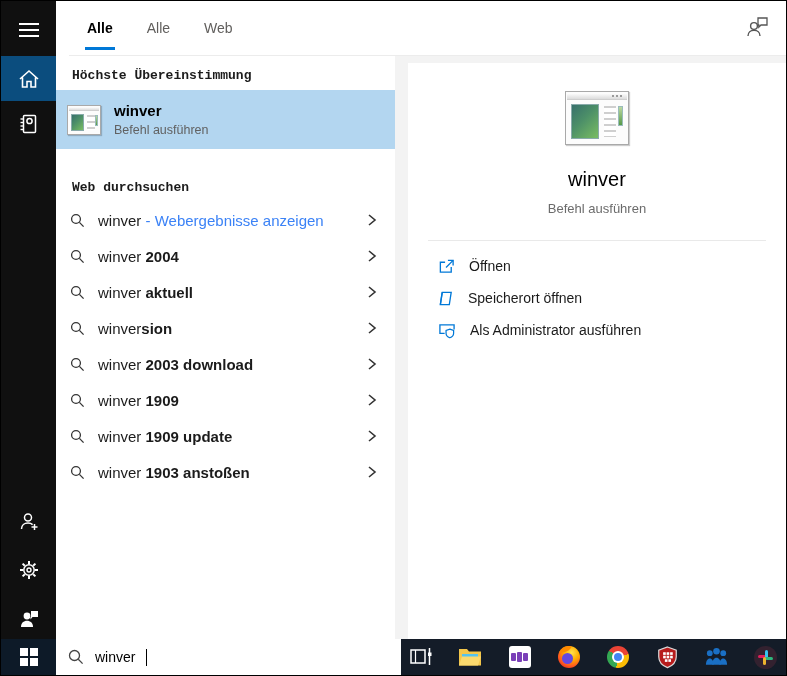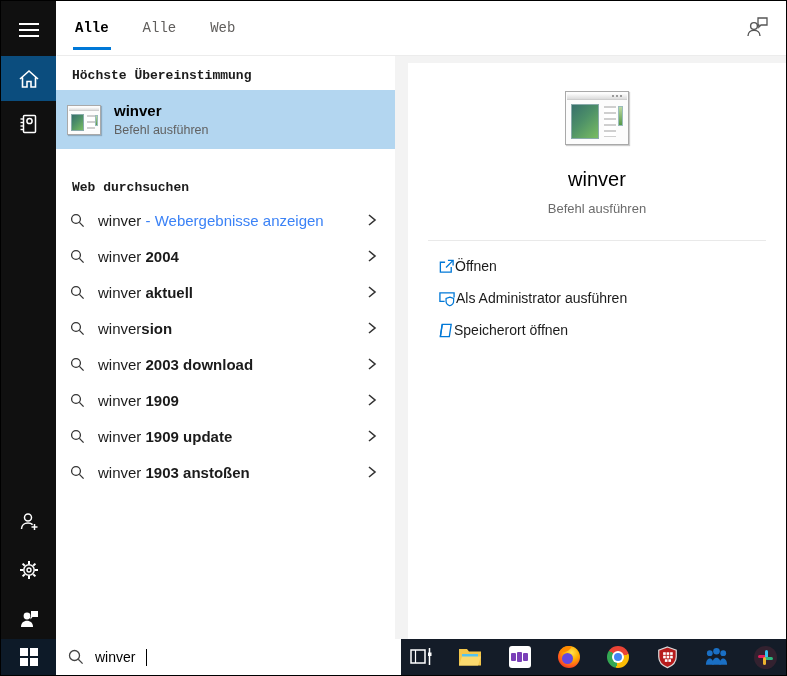--- a/index.html
+++ b/index.html
@@ -7,22 +7,22 @@
   .screen { position:relative; width:787px; height:676px; background:#fff;
             border:1px solid #000; overflow:hidden; }
 
   
   .rail { position:absolute; left:0; top:0; width:55px; height:640px; background:#101010; }
   .rail-btn { position:absolute; left:0; width:55px; height:45px; display:flex;
               align-items:center; justify-content:center; cursor:pointer; }
   .rail-btn.active { background:#0b4d7e; }
 
   
-  .topbar { position:absolute; left:56px; top:0; right:0; height:55px; background:#fff;
-            border-bottom:1px solid #ececec; display:flex; align-items:stretch; padding-left:16px;font-family:Liberation Mono, monospace; }
+  .topbar { position:absolute; left:68px; top:0; right:0; height:55px; background:#fff;
+            border-bottom:1px solid #ececec; display:flex; align-items:stretch; padding-left:16px; }
   .tab { position:relative; display:flex; align-items:center; gap:6px; padding:0 2px;
          margin-right:30px; font-size:14px; color:#605e5c; cursor:pointer; }
   .tab.active { color:#000; font-weight:bold; }
   .tab.active::after { content:""; position:absolute; left:0; right:0; bottom:5px;
                        height:3px; background:#0078d7; }
   .tab .caret { width:0; height:0; border-left:4px solid transparent;
                 border-right:4px solid transparent; border-top:5px solid #605e5c; }
   .user-feedback { position:absolute; right:16px; top:13px; cursor:pointer; }
 
   
@@ -41,21 +41,21 @@
   .srow .chev { margin-left:auto; flex:none; }
 
   
   .right-region { position:absolute; left:394px; top:55px; right:0; height:585px; background:#f3f3f3; }
   .details-card { position:absolute; left:13px; top:7px; right:0; bottom:0; background:#fff;
                   display:flex; flex-direction:column; align-items:center; }
   .d-title { margin-top:23px; font-size:20px; color:#000; }
   .d-sub   { margin-top:10px; font-size:13px; color:#6b6b6b; }
   .d-div   { margin-top:24px; width:calc(100% - 40px); height:1px; background:#e9e9e9; }
   .actions { width:100%; padding:9px 0 0 30px; }
-  .action  { height:32px; display:flex; align-items:center; font-size:14px;
+  .action  { height:32px; display:flex; align-items:center; gap:14px; font-size:14px;
              color:#1b1b1b; cursor:pointer; }
   .action svg { flex:none; }
 
   
   .winver { position:relative; background:#fcfcfc; border:1px solid #a9a9a9;
             box-shadow:1px 1px 1px rgba(0,0,0,.2); }
   .winver .tbar { position:absolute; left:1px; right:1px; top:1px;
                   background:linear-gradient(#ffffff,#dcdcdc); border-bottom:1px solid #cfcfcf; }
   .winver .green { position:absolute; background:linear-gradient(135deg,#37706b 0%,#4d9068 45%,#79bd62 100%);
                    border:1px solid #8aa; }
@@ -332,32 +332,32 @@
       <div class="actions">
         <div class="action">
           <svg width="17" height="17" viewBox="0 0 18 18">
             <path d="M7.5 4.5 H2.5 V15 H14 V9.5" fill="none" stroke="#0078d7" stroke-width="1.4"></path>
             <path d="M10.5 2.5 H16 V8" fill="none" stroke="#0078d7" stroke-width="1.4"></path>
             <line x1="16" y1="2.5" x2="8.5" y2="10" stroke="#0078d7" stroke-width="1.4"></line>
           </svg>
           <span>Öffnen</span>
         </div>
         <div class="action">
+          <svg width="16" height="17" viewBox="0 0 16 18">
+            <path d="M4 2.5 H13.5 L11.5 15.5 H2 Z" fill="none" stroke="#0078d7" stroke-width="1.4"></path>
+            <path d="M4 2.5 L2 15.5" fill="none" stroke="#0078d7" stroke-width="1.4"></path>
+          </svg>
+          <span>Speicherort öffnen</span>
+        </div>
+        <div class="action">
           <svg width="18" height="17" viewBox="0 0 19 18">
             <path d="M17 8 V3 H2 V12 H7" fill="none" stroke="#0078d7" stroke-width="1.4"></path>
             <path d="M12.5 7.5 l4 1.4 v3 c0 2.6-2 4.1-4 4.8 c-2-.7-4-2.2-4-4.8 v-3 z" fill="none" stroke="#0078d7" stroke-width="1.3"></path>
           </svg>
           <span>Als Administrator ausführen</span>
-        </div>
-        <div class="action">
-          <svg width="16" height="17" viewBox="0 0 16 18">
-            <path d="M4 2.5 H13.5 L11.5 15.5 H2 Z" fill="none" stroke="#0078d7" stroke-width="1.4"></path>
-            <path d="M4 2.5 L2 15.5" fill="none" stroke="#0078d7" stroke-width="1.4"></path>
-          </svg>
-          <span>Speicherort öffnen</span>
         </div>
       </div>
     </div>
   </div>
 
   <div class="bottom">
     <div class="start-btn">
       <span class="winlogo">
           <i></i>
           <i></i>

